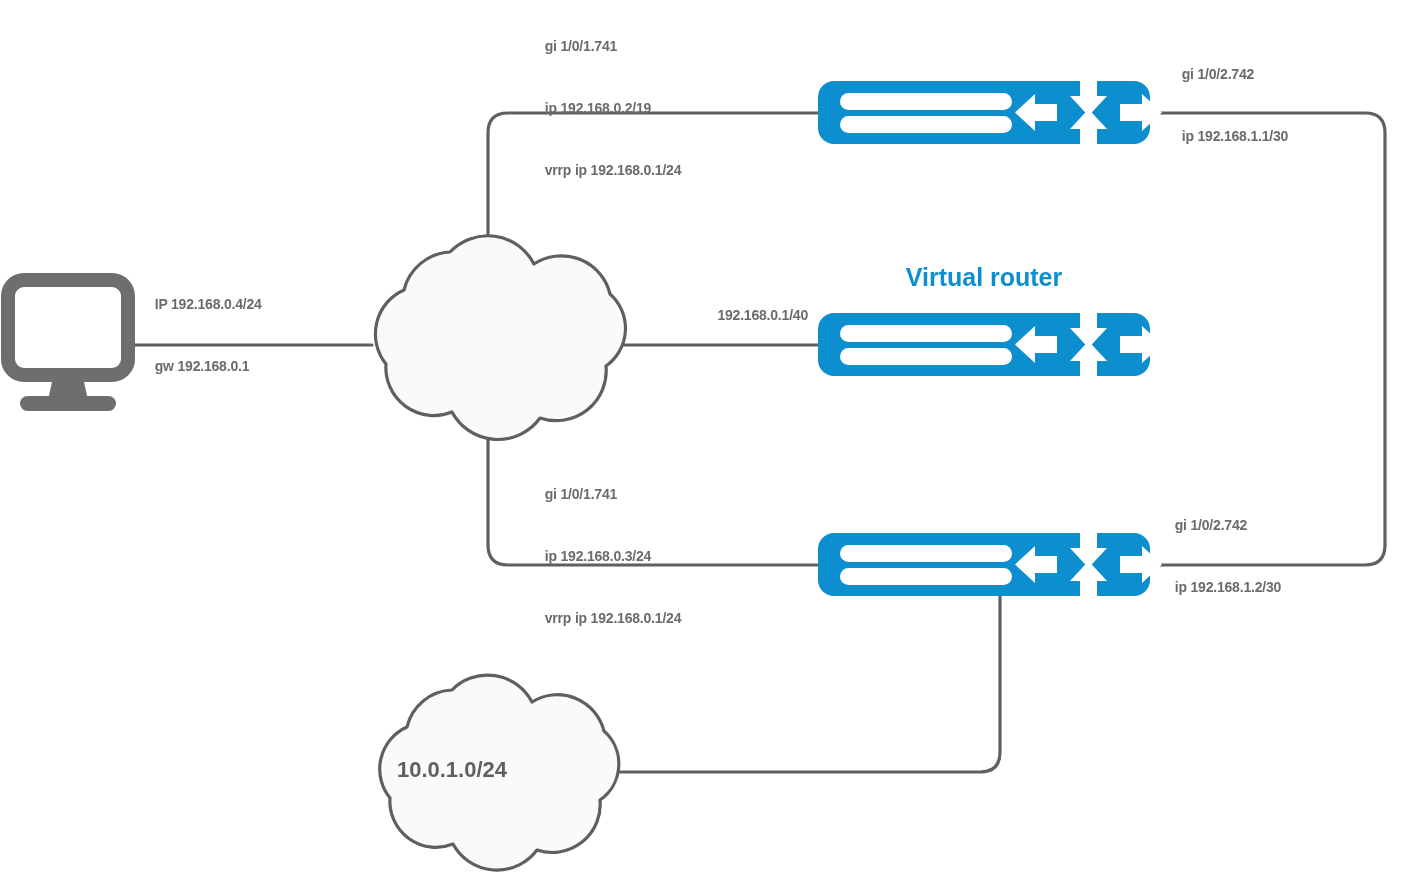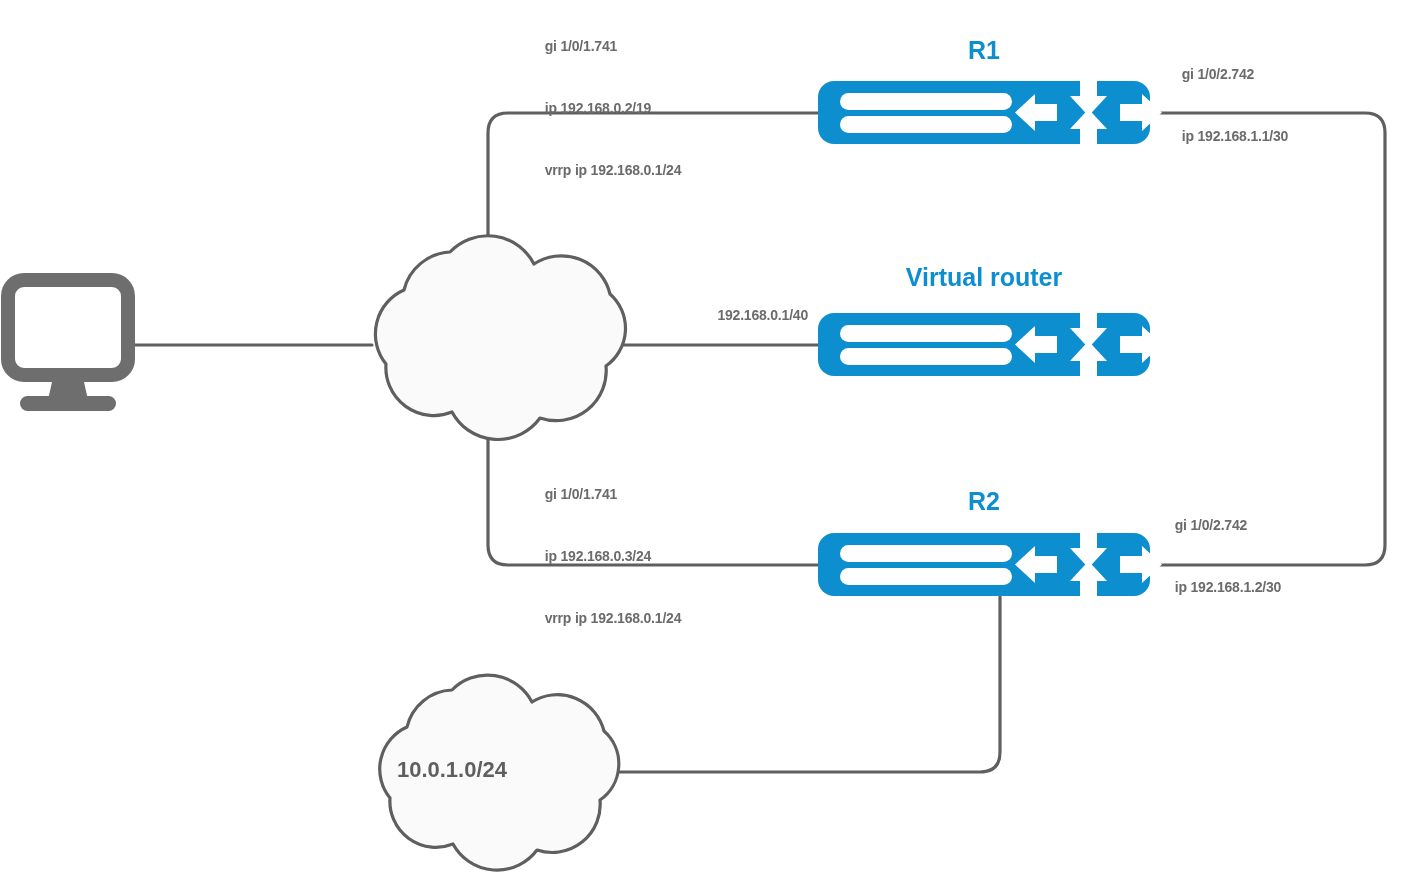--- a/index.html
+++ b/index.html
@@ -145,42 +145,44 @@
       <rect x="840" y="568" width="172" height="17" rx="8.5" ry="8.5" fill="#ffffff"></rect>
       <g fill="#ffffff">
         <path d="M 1080 526 h 17 v 22 h 10 l -18.5 20 l -18.5 -20 h 10 Z"></path>
         <path d="M 1080 603 h 17 v -22 h 10 l -18.5 -20 l -18.5 20 h 10 Z"></path>
         <path d="M 1057 556 v 17 h -22 v 10 l -20 -18.5 l 20 -18.5 v 10 Z"></path>
         <path d="M 1120 556 v 17 h 22 v 10 l 20 -18.5 l -20 -18.5 v 10 Z"></path>
       </g>
     </g>
   </svg>
 
+  <div class="lbl" style="left:140px; top:258px;">
+    <span>IP 192.168.0.4/24</span><br>
+    <span>gw 192.168.0.1</span>
+  </div>
 
 
   <div class="cloud-lbl" style="left:372px; top:757px; width:160px;">10.0.1.0/24</div>
 
-  <div class="dev-name" style="left:884px; top:36px; width:200px;">R1</div>
 
   <div class="lbl" style="left:530px; top:0px;">
     <span>gi 1/0/1.741</span><br>
     <span>ip 192.168.0.2/19</span><br>
     <span>vrrp ip 192.168.0.1/24</span>
   </div>
 
   <div class="lbl" style="left:1167px; top:28px;">
     <span>gi 1/0/2.742</span><br>
     <span>ip 192.168.1.1/30</span>
   </div>
 
   <div class="dev-name" style="left:884px; top:263px; width:200px;">Virtual router</div>
 
   <div class="lbl right" style="left:600px; top:300px; width:208px;">192.168.0.1/40</div>
 
-  <div class="dev-name" style="left:884px; top:487px; width:200px;">R2</div>
 
   <div class="lbl" style="left:530px; top:448px;">
     <span>gi 1/0/1.741</span><br>
     <span>ip 192.168.0.3/24</span><br>
     <span>vrrp ip 192.168.0.1/24</span>
   </div>
 
   <div class="lbl" style="left:1160px; top:479px;">
     <span>gi 1/0/2.742</span><br>
     <span>ip 192.168.1.2/30</span>

